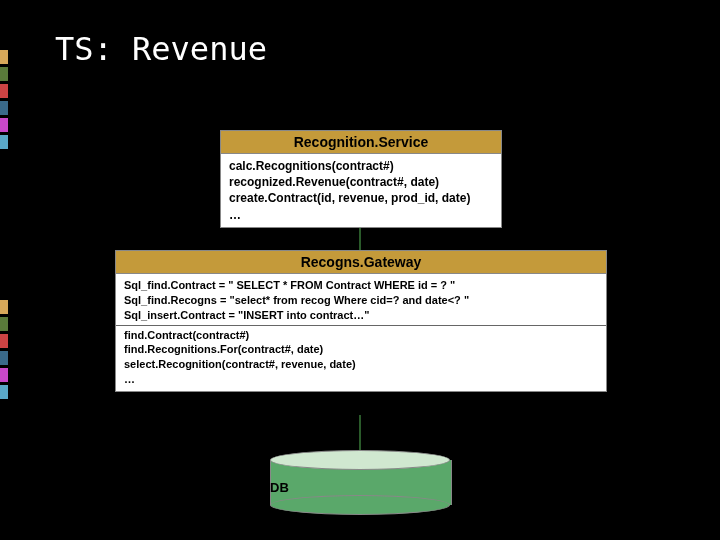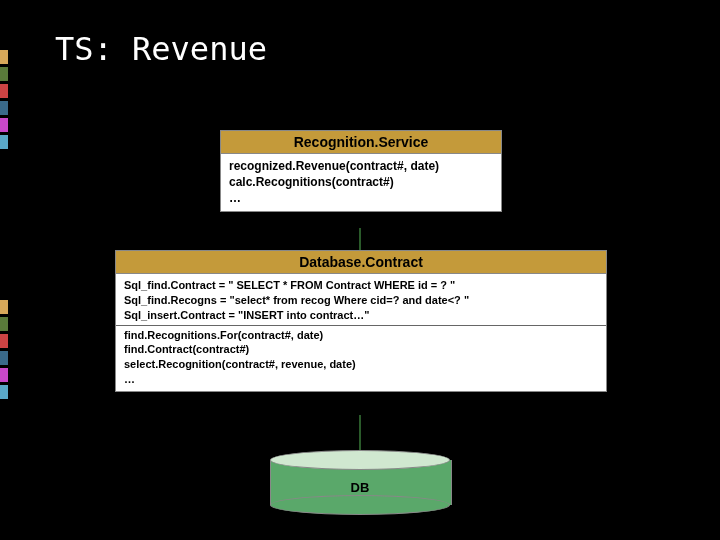--- a/index.html
+++ b/index.html
@@ -12,21 +12,21 @@
 .box{position:absolute;border:1px solid #888;background:#1d4ed8}
 .box-head{background:#c49a3a;color:#000;font-weight:700;text-align:center;padding:3px 0;font-size:14px;border-bottom:1px solid #888}
 .box-body{background:#fff;color:#000;font-weight:700;font-size:12px;padding:4px 8px;line-height:1.35}
 .box-body.small{font-size:11px}
 .sep{border-top:1px solid #666;margin:2px -8px}
 .conn{position:absolute;width:2px;background:#2a5a2a;left:359px}
 .cyl{position:absolute;left:270px;top:450px;width:180px;height:60px}
 .cyl-body{position:absolute;top:10px;width:180px;height:45px;background:#5aa86a;border-left:1px solid #888;border-right:1px solid #888}
 .cyl-top{position:absolute;top:0;width:180px;height:20px;border-radius:50%;background:#d0e8d0;border:1px solid #888;box-sizing:border-box}
 .cyl-bot{position:absolute;top:45px;width:180px;height:20px;border-radius:50%;background:#5aa86a;border:1px solid #888;box-sizing:border-box}
-.cyl-label{position:absolute;width:180px;top:30px;text-align:center;color:#000;font-weight:700;font-size:13px}
+.cyl-label{position:absolute;width:180px;top:30px;text-align:left;color:#000;font-weight:700;font-size:13px}
 </style>
 </head>
 <body>
 <div class="slide">
   <div class="side-stripes">
     <div class="stripe s1"></div>
       <div class="stripe s2"></div>
       <div class="stripe s3"></div>
     <div class="stripe s4"></div>
       <div class="stripe s5"></div>
@@ -42,35 +42,36 @@
   </div>
 
   <div class="title">TS: Revenue</div>
 
   <div class="conn" style="top:228px;height:22px"></div>
   <div class="conn" style="top:415px;height:45px"></div>
 
   <div class="box" style="left:220px;top:130px;width:280px">
     <div class="box-head">Recognition.Service</div>
     <div class="box-body">
+      <div>calc.Recognitions(contract#)</div>
       <div>recognized.Revenue(contract#, date)</div>
-      <div>calc.Recognitions(contract#)</div>
+      <div>create.Contract(id, revenue, prod_id, date)</div>
       <div>…</div>
     </div>
   </div>
 
   <div class="box" style="left:115px;top:250px;width:490px">
-    <div class="box-head">Database.Contract</div>
+    <div class="box-head">Recogns.Gateway</div>
     <div class="box-body small">
       <div>Sql_find.Contract = " SELECT * FROM Contract WHERE id = ? "</div>
       <div>Sql_find.Recogns = "select* from recog Where cid=? and date&lt;? "</div>
       <div>Sql_insert.Contract = "INSERT into contract…"</div>
       <div class="sep"></div>
+      <div>find.Contract(contract#)</div>
       <div>find.Recognitions.For(contract#, date)</div>
-      <div>find.Contract(contract#)</div>
       <div>select.Recognition(contract#, revenue, date)</div>
       <div>…</div>
     </div>
   </div>
 
   <div class="cyl">
     <div class="cyl-body"></div>
     <div class="cyl-bot"></div>
     <div class="cyl-top"></div>
     <div class="cyl-label">DB</div>

